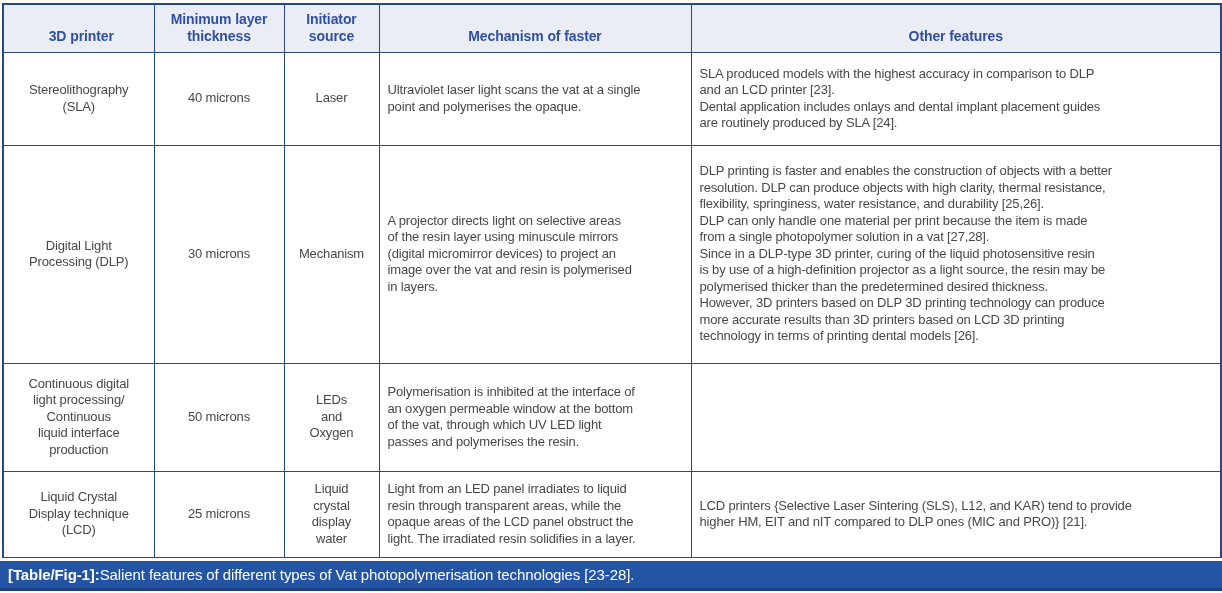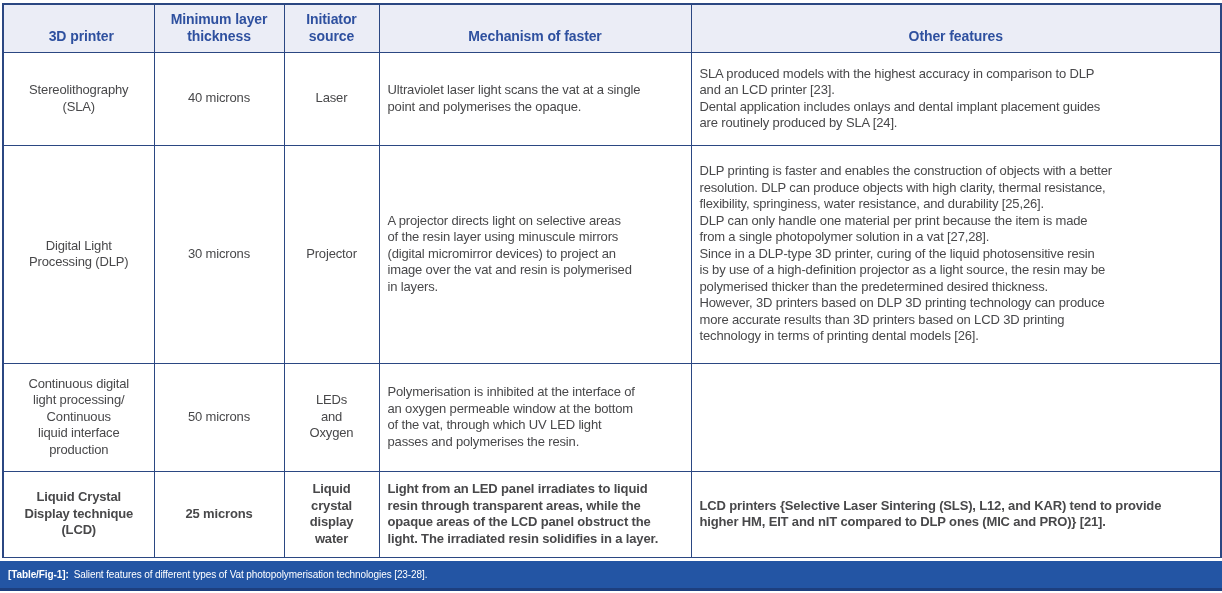--- a/index.html
+++ b/index.html
@@ -40,32 +40,32 @@
     padding:3px 4px 7px 4px;
   }
   .ftable th.th-left{text-align:center;padding-left:9px;}
   .col-printer{text-align:center;padding-left:9px;}
   .col-center{text-align:center;}
   .col-text{text-align:left;padding-left:7px;padding-right:6px;}
   tr.r-head{height:48px;}
   tr.r-sla{height:93px;}
   tr.r-dlp{height:218px;}
   tr.r-cdlp{height:108px;}
-  tr.r-lcd{height:86px;font-weight:bold;}
+  tr.r-lcd{height:86px;}
   .caption-bar{
     position:absolute;left:0;top:561px;width:1222px;height:30px;
     background:var(--caption-bg);
     border-bottom:3px solid var(--caption-edge);
     box-sizing:border-box;
     display:flex;align-items:center;
     padding-left:8px;
-    color:#ffffff;font-size:10px;letter-spacing:-0.1px;
+    color:#ffffff;font-size:15px;letter-spacing:-0.1px;
   }
   .caption-bar .cap-label{font-weight:bold;}
-  .caption-bar .cap-text{margin-left:5px;}
+  .caption-bar .cap-text{}
 </style>
 </head>
 <body>
 
 <div class="page">
 
   <table class="ftable">
     <colgroup>
       <col style="width:151px">
       <col style="width:130px">
@@ -94,21 +94,21 @@
 point and polymerises the opaque.</td>
         <td class="col-text">SLA produced models with the highest accuracy in comparison to DLP
 and an LCD printer [23].
 Dental application includes onlays and dental implant placement guides
 are routinely produced by SLA [24].</td>
       </tr>
       <tr class="r-dlp">
         <td class="col-printer">Digital Light
 Processing (DLP)</td>
         <td class="col-center">30 microns</td>
-        <td class="col-center">Projector</td>
+        <td class="col-center">Mechanism</td>
         <td class="col-text">A projector directs light on selective areas
 of the resin layer using minuscule mirrors
 (digital micromirror devices) to project an
 image over the vat and resin is polymerised
 in layers.</td>
         <td class="col-text">DLP printing is faster and enables the construction of objects with a better
 resolution. DLP can produce objects with high clarity, thermal resistance,
 flexibility, springiness, water resistance, and durability [25,26].
 DLP can only handle one material per print because the item is made
 from a single photopolymer solution in a vat [27,28].

